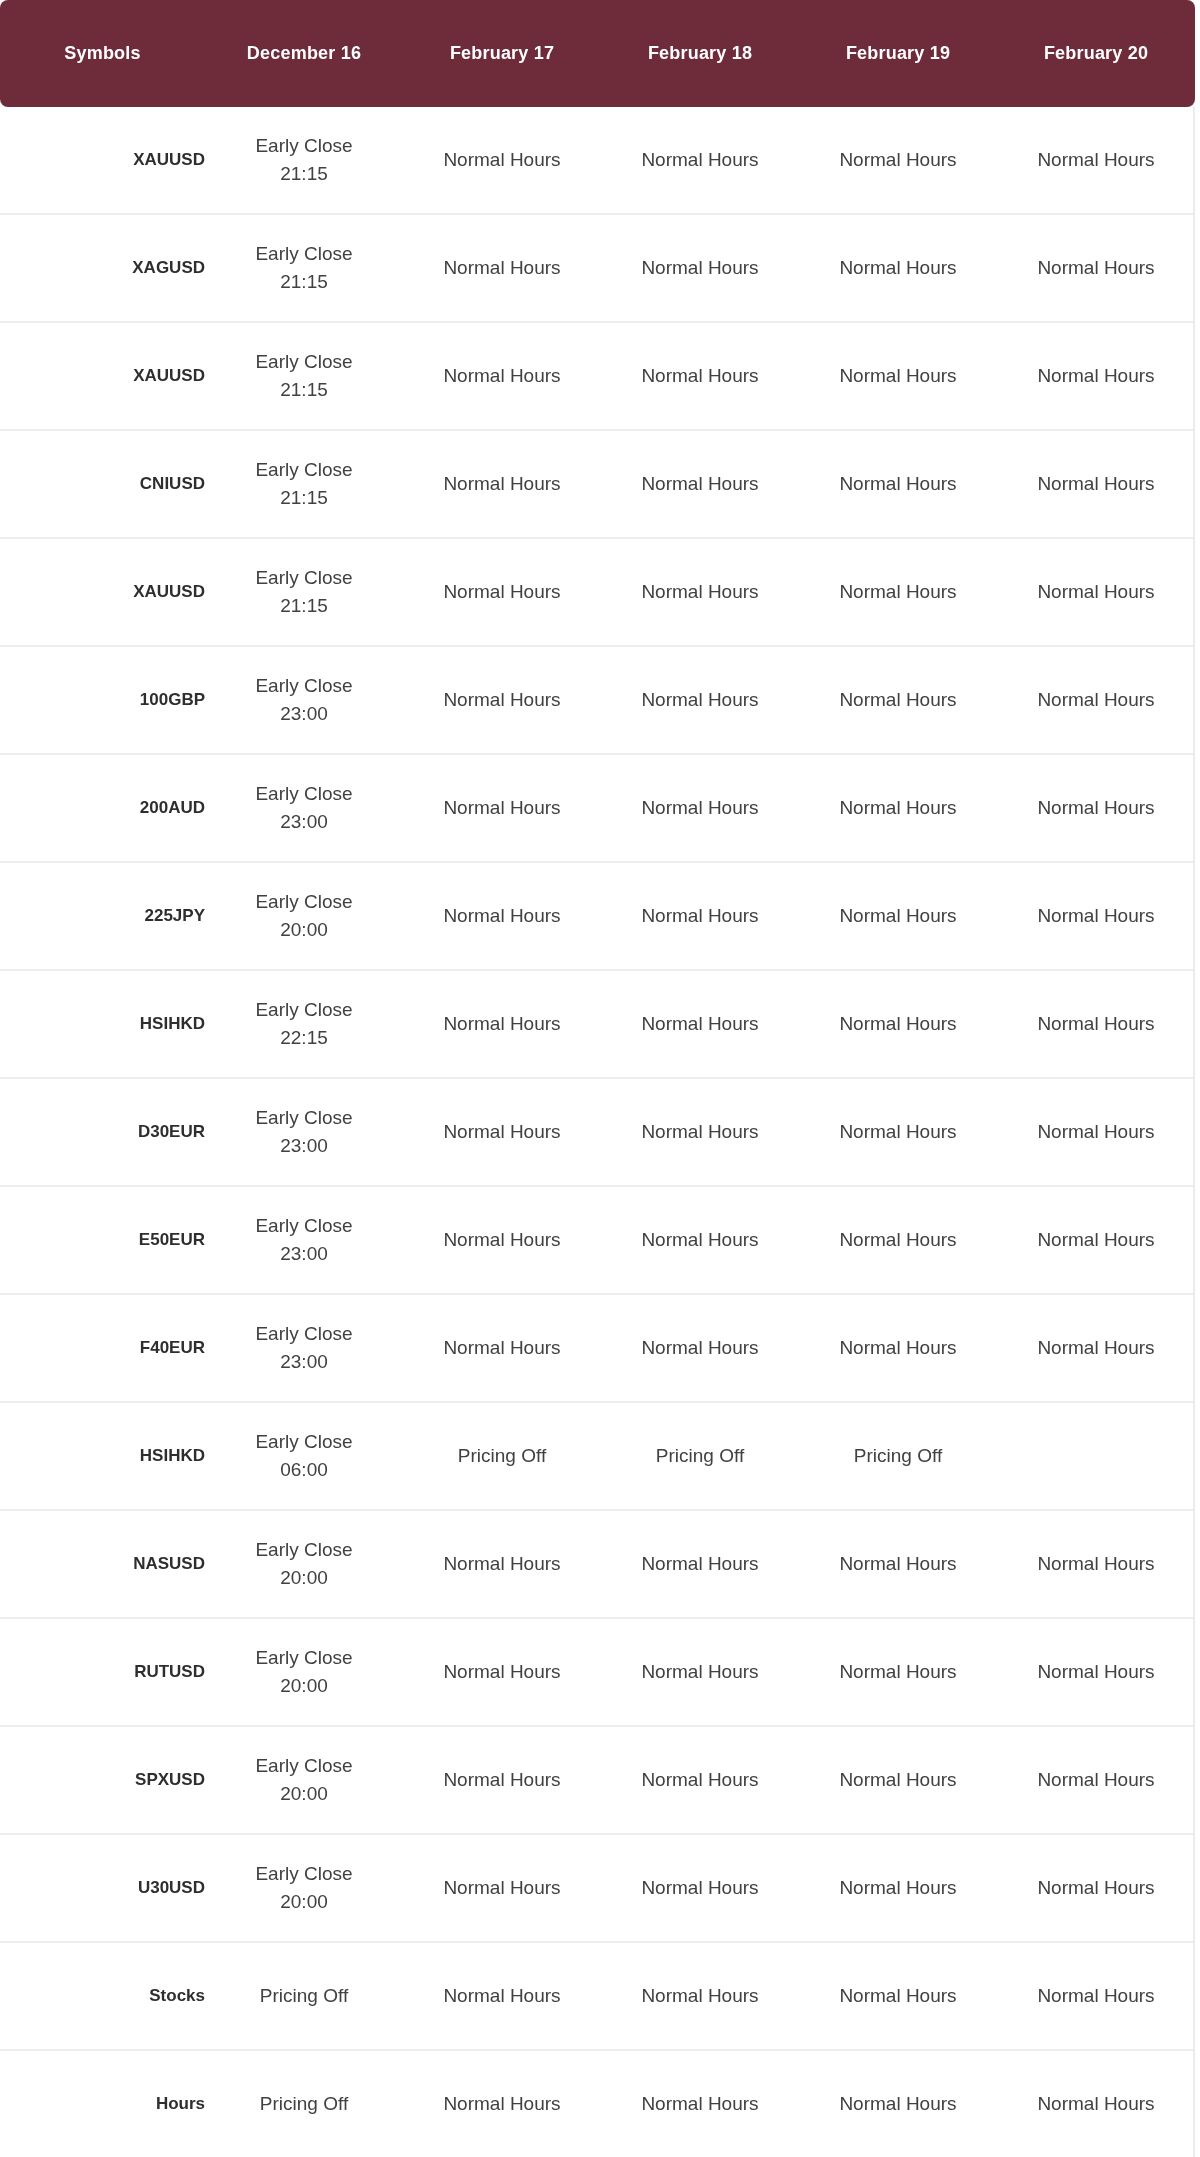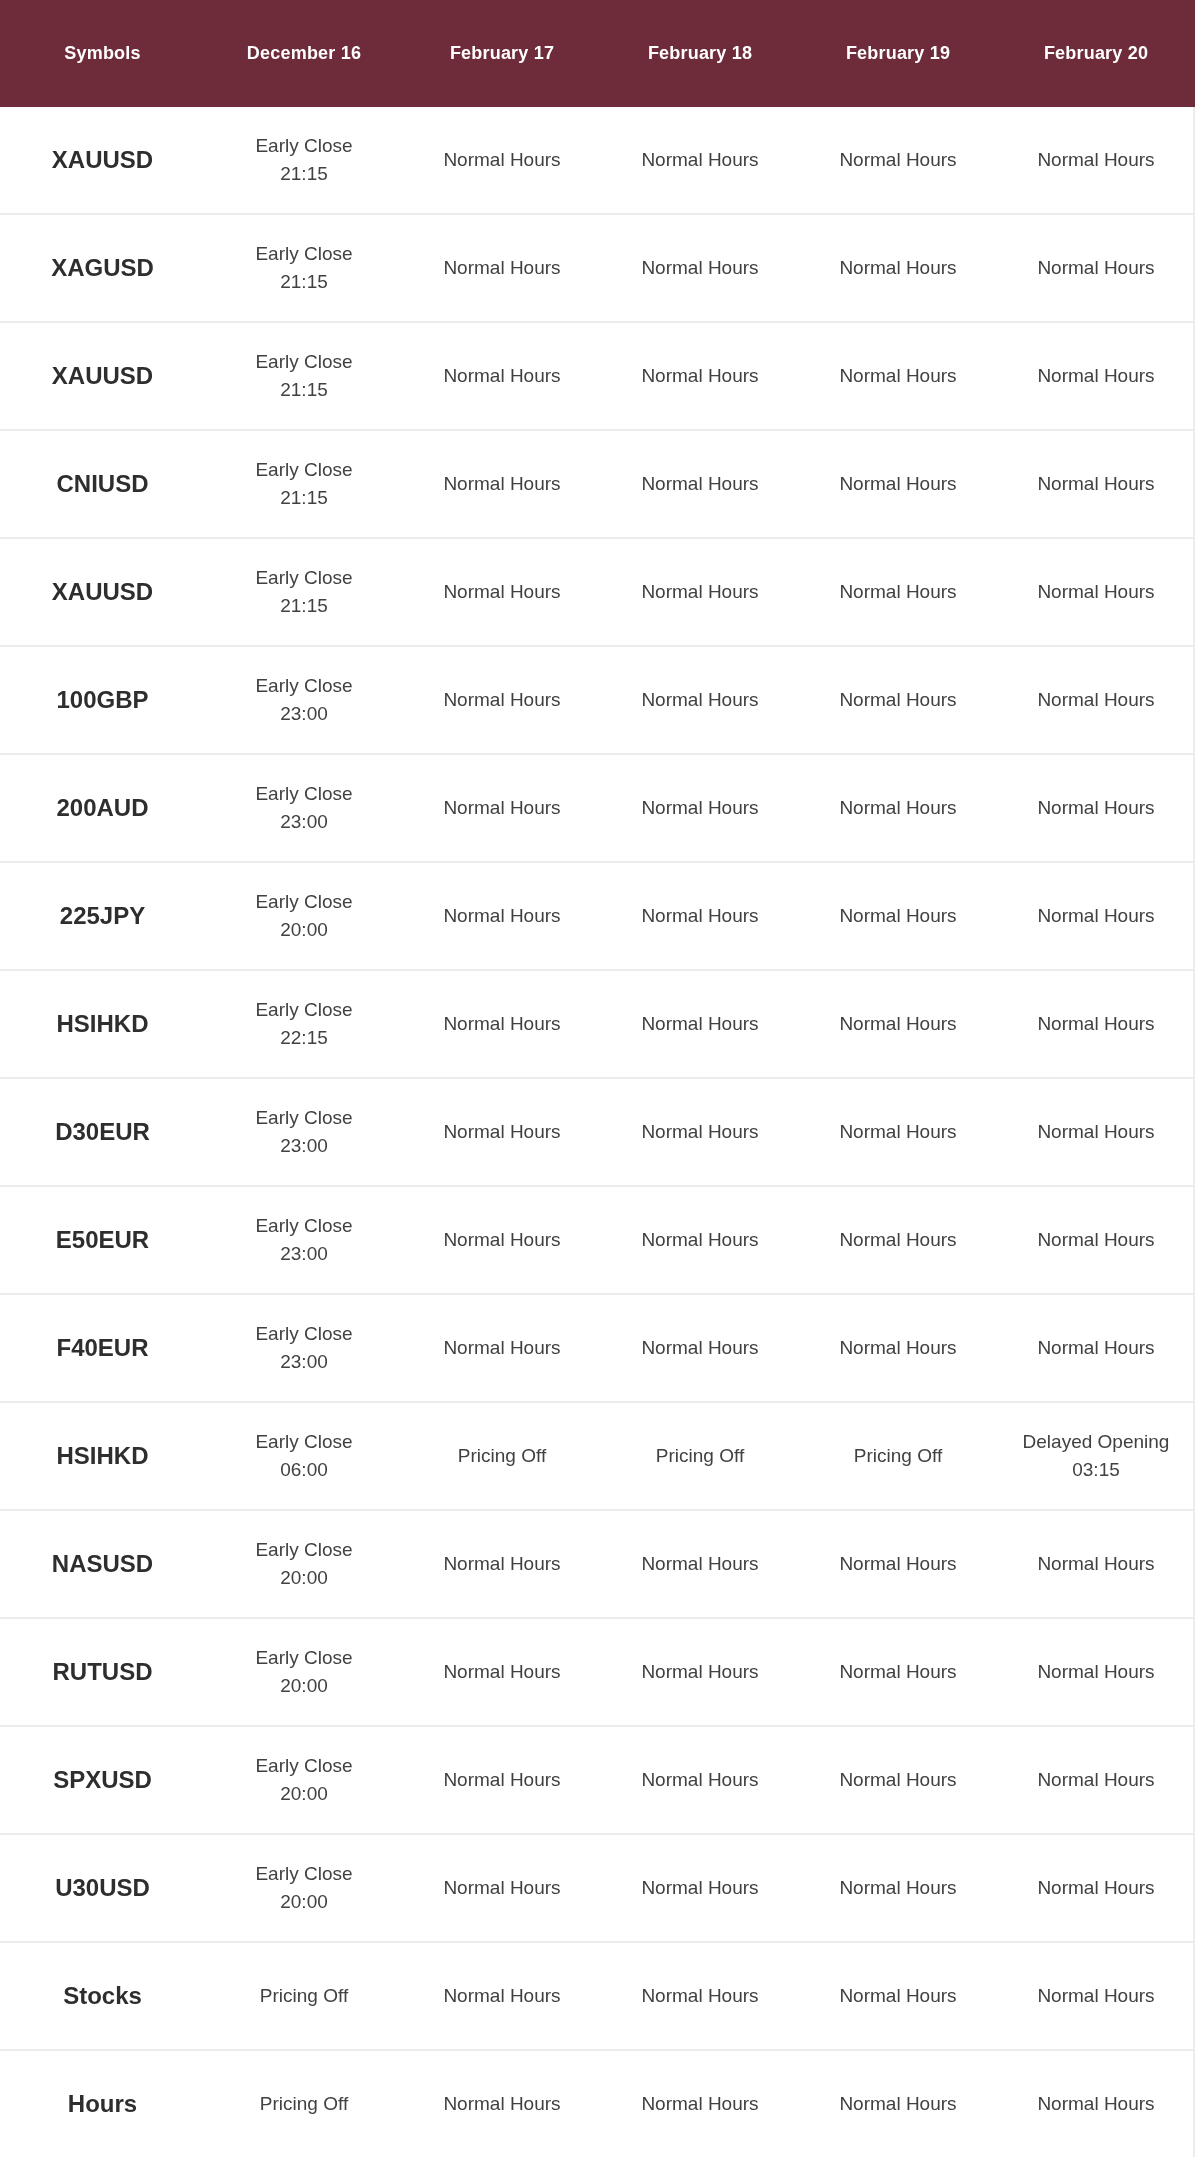--- a/index.html
+++ b/index.html
@@ -13,20 +13,21 @@
   }
   .schedule-table {
     width: 1195px;
   }
   .header-row {
     display: grid;
     grid-template-columns: 205px repeat(5, 198px);
     height: 107px;
     background: #6e2b3a;
     align-items: center;
+    border-radius: 8px;
   }
   .header-cell {
     text-align: center;
     color: #ffffff;
     font-size: 18px;
     font-weight: 600;
     letter-spacing: 0.2px;
   }
   .table-body {
     border-right: 2px solid #ececec;
@@ -34,22 +35,22 @@
   .data-row {
     display: grid;
     grid-template-columns: 205px repeat(5, 198px);
     height: 108px;
     box-sizing: border-box;
     border-bottom: 2px solid #ececec;
     background: #ffffff;
     align-items: center;
   }
   .symbol-cell {
-    text-align: center;
-    font-size: 24px;
+    text-align: right;
+    font-size: 17px;
     font-weight: 700;
     color: #2e2e2e;
   }
   .value-cell {
     text-align: center;
     font-size: 19px;
     color: #414141;
     line-height: 28px;
   }
   .value-cell span { display: block; }
@@ -366,24 +367,20 @@
           <span></span>
     </div>
     <div class="value-cell">
       <span>Pricing Off</span>
           <span></span>
     </div>
     <div class="value-cell">
       <span>Pricing Off</span>
           <span></span>
     </div>
-    <div class="value-cell">
-      <span>Delayed Opening</span>
-          <span>03:15</span>
-    </div>
   </div>
 
   <div class="data-row">
     <div class="symbol-cell">NASUSD</div>
     <div class="value-cell">
       <span>Early Close</span>
           <span>20:00</span>
     </div>
     <div class="value-cell">
       <span>Normal Hours</span>

